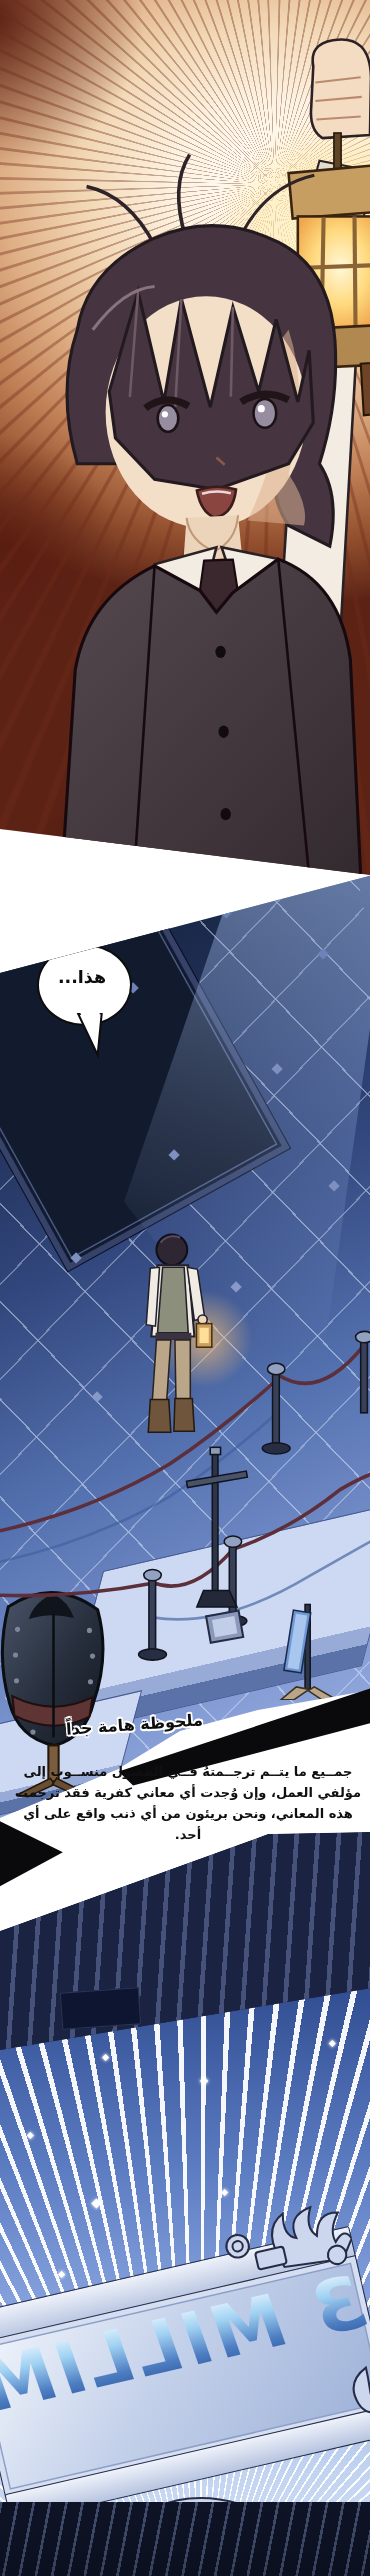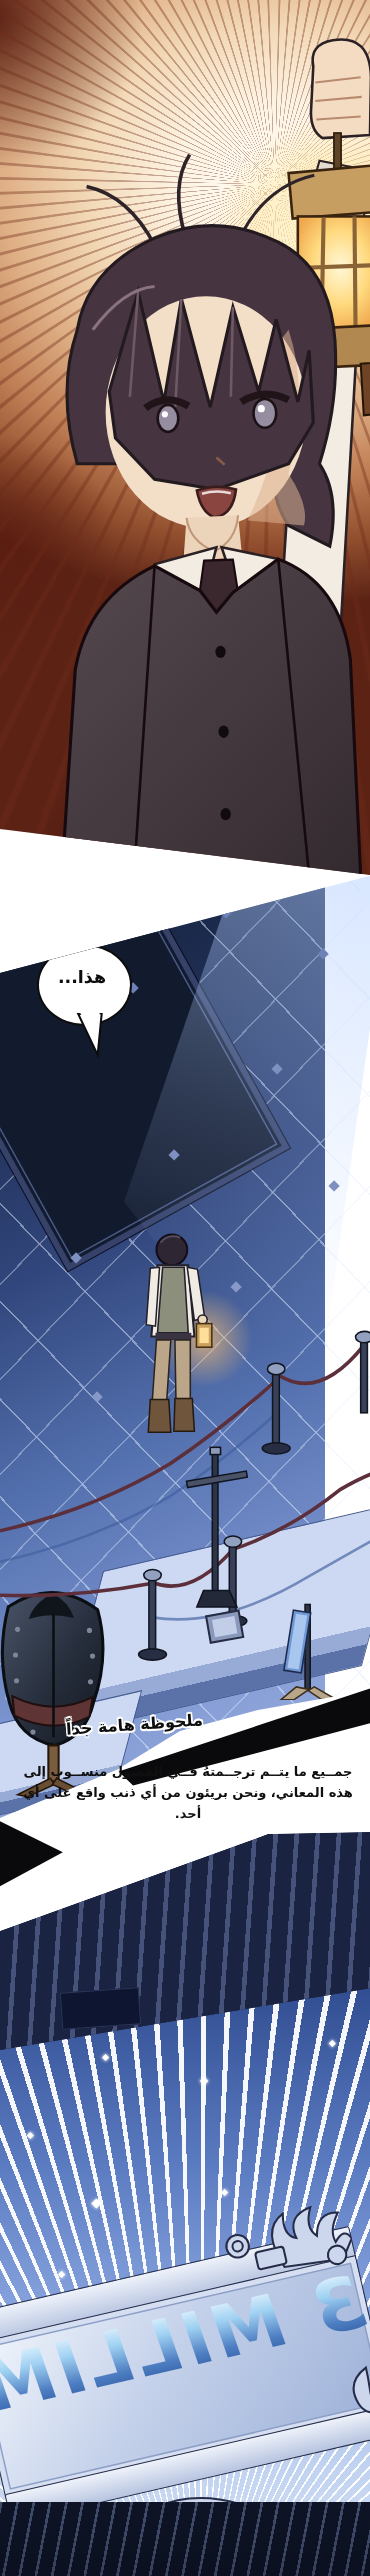--- a/index.html
+++ b/index.html
@@ -12,21 +12,21 @@
   #panel1{left:0;top:0;width:371px;height:878px;
     clip-path:polygon(0 0,371px 0,371px 875px,0 829px);
     background:
       radial-gradient(circle 170px at 337px 242px, rgba(255,247,205,.95), rgba(255,230,160,.5) 48%, rgba(255,230,160,0) 75%),
       repeating-conic-gradient(from 0deg at 74% 21%, rgba(110,42,24,0) 0deg 1.15deg, rgba(110,42,24,.38) 1.35deg 1.75deg, rgba(110,42,24,0) 1.95deg 3.1deg),
       radial-gradient(circle 216px at -2% 2%, rgba(80,22,12,.9), rgba(80,22,12,0) 70%),
       radial-gradient(circle 155px at 2% 62%, rgba(90,28,16,.75), rgba(90,28,16,0) 70%),
       radial-gradient(circle 134px at 30% 99%, rgba(70,20,12,.6), rgba(70,20,12,0) 70%),
       radial-gradient(ellipse 505px 422px at 74% 21%, #fffdf7 0%, #fdf3e2 20%, #f2d7b4 38%, #dfaf85 54%, #c07f55 70%, #93502f 85%, #5c2315 100%);}
   
-  #panel2{left:0;top:873px;width:325px;height:945px;
+  #panel2{left:0;top:873px;width:370px;height:945px;
     clip-path:polygon(0 100px,371px 2.6px,371px 817px,258px 837px,180px 858px,118px 896px,0 945px);
     background:linear-gradient(155deg,#131d37 0%,#1e2d52 18%,#31467c 38%,#5370ae 58%,#7b94cf 78%,#a2b7e6 100%);}
   #tilegrid{left:-62px;top:-72px;width:515px;height:1108px;transform:rotate(-12deg);opacity:.55;
     background:
       repeating-linear-gradient(58deg, rgba(228,238,255,.85) 0 1.5px, rgba(228,238,255,0) 1.5px 68px),
       repeating-linear-gradient(-34deg, rgba(228,238,255,.65) 0 1.5px, rgba(228,238,255,0) 1.5px 66px);}
   #beam{left:124px;top:0;width:268px;height:567px;
     clip-path:polygon(42% 0,100% 0,70% 100%,0 58%);
     background:linear-gradient(200deg, rgba(176,205,255,.5), rgba(176,205,255,.18) 45%, rgba(176,205,255,0) 78%);}
   #carpet{left:-31px;top:15.5px;width:242px;height:330px;transform:rotate(-29deg);
@@ -252,20 +252,21 @@
   </svg>
   <svg class="abs" style="left:0;top:1818px" width="67" height="70" viewBox="0 0 130 135">
     <polygon points="0,6 122,66 0,132" fill="#0a0a0c"></polygon>
   </svg>
 
   <div class="abs ar" style="left:52px;top:1715px;width:165px;text-align:center;transform:rotate(-4deg);
               font-weight:bold;font-size:16px;color:#0d0d0d;
               text-shadow:-1.5px -1.5px 0 #fff,1.5px -1.5px 0 #fff,-1.5px 1.5px 0 #fff,1.5px 1.5px 0 #fff,0 2.1px 0 #fff,0 -2.1px 0 #fff">ملحوظة هامة جداً</div>
   <div class="abs ar" style="left:13px;top:1761px;width:350px;text-align:center;font-weight:bold;font-size:13px;line-height:21px;color:#101010">
     <div>جمــيع ما يتــم ترجــمتهُ فــي الفصول  منســوب إلى</div>
+    <div>مؤلفي العمل، وإن وُجدت أي معاني كفرية  فقد ترجمت</div>
     <div>هذه المعاني، ونحن بريئون من أي ذنب واقع على أي أحد.</div>
   </div>
 
   <div id="panel3" class="abs">
     <div id="rays" class="abs"></div>
     <div id="ceiling" class="abs"></div>
     <div class="abs" style="left:61px;top:158px;width:77px;height:35px;background:#0e1530;border:1px solid #2a3658;transform:rotate(-4deg)"></div>
 
     <div class="sp" style="left:103px;top:223px;width:5.2px;height:5.2px"></div>
     <div class="sp" style="left:201px;top:246px;width:6.2px;height:6.2px"></div>

